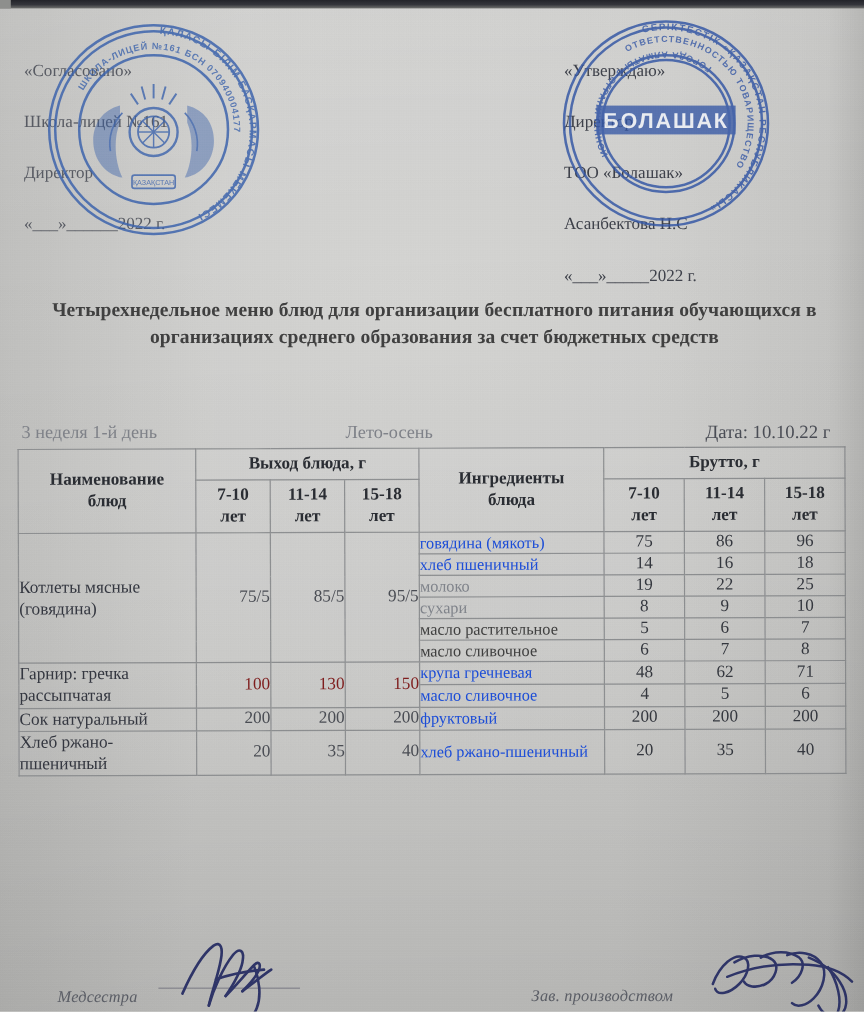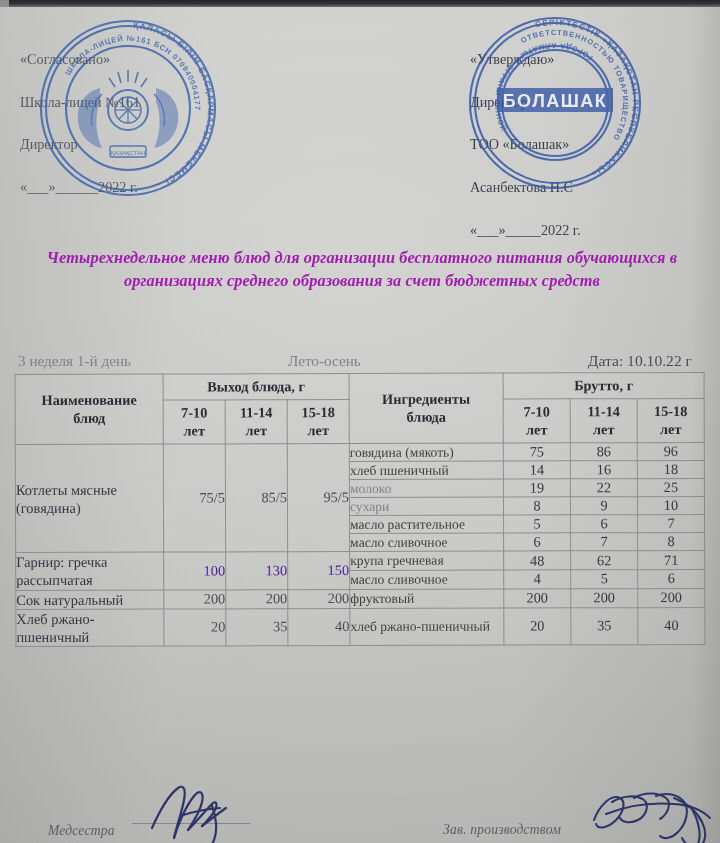--- a/index.html
+++ b/index.html
@@ -76,23 +76,22 @@
   #title {
     position: absolute;
     left: 38px; top: 246px;
     width: 648px;
     z-index: 12;
     text-align: center;
     font-family: "Liberation Serif", serif;
     font-weight: bold;
     font-size: 16.3px;
     line-height: 1.42;
-    color: #a21caf;
+    color: #404040;
     letter-spacing: 0.1px;
-    font-style: italic;
   }
 
   
   #subrow {
     position: absolute;
     left: 18px; top: 329px;
     width: 684px; height: 24px;
     z-index: 12;
     display: flex;
     align-items: flex-start;
@@ -154,32 +153,32 @@
     text-align: right;
     vertical-align: top;
     padding-top: 5px;
     color: #4a4d54;
   }
   .cell-ing {
     font-size: 13.6px;
     text-align: left;
     padding: 3px 4px 3px 7px;
     line-height: 1.2;
-    color: #404040;
+    color: #1d4ed8;
   }
   .cell-g {
     font-size: 14.3px;
     text-align: center;
     padding: 3px 2px;
     color: #35383f;
   }
   
   .faded  .cell-ing { color: #80848b; }
   .faded2 .cell-ing { color: #404040; }
-  .mid .cell-num { color: #4c1d95; }
+  .mid .cell-num { color: #7f1d1d; }
 
   tr.row-tall td.cell-name,
   tr.row-tall td.cell-num { height: 22px; }
 
   
   col.c-name { width: 148px; }
   col.c-w    { width: 62px;  }
   col.c-ing  { width: 154px; }
   col.c-b    { width: 67px;  }
 

